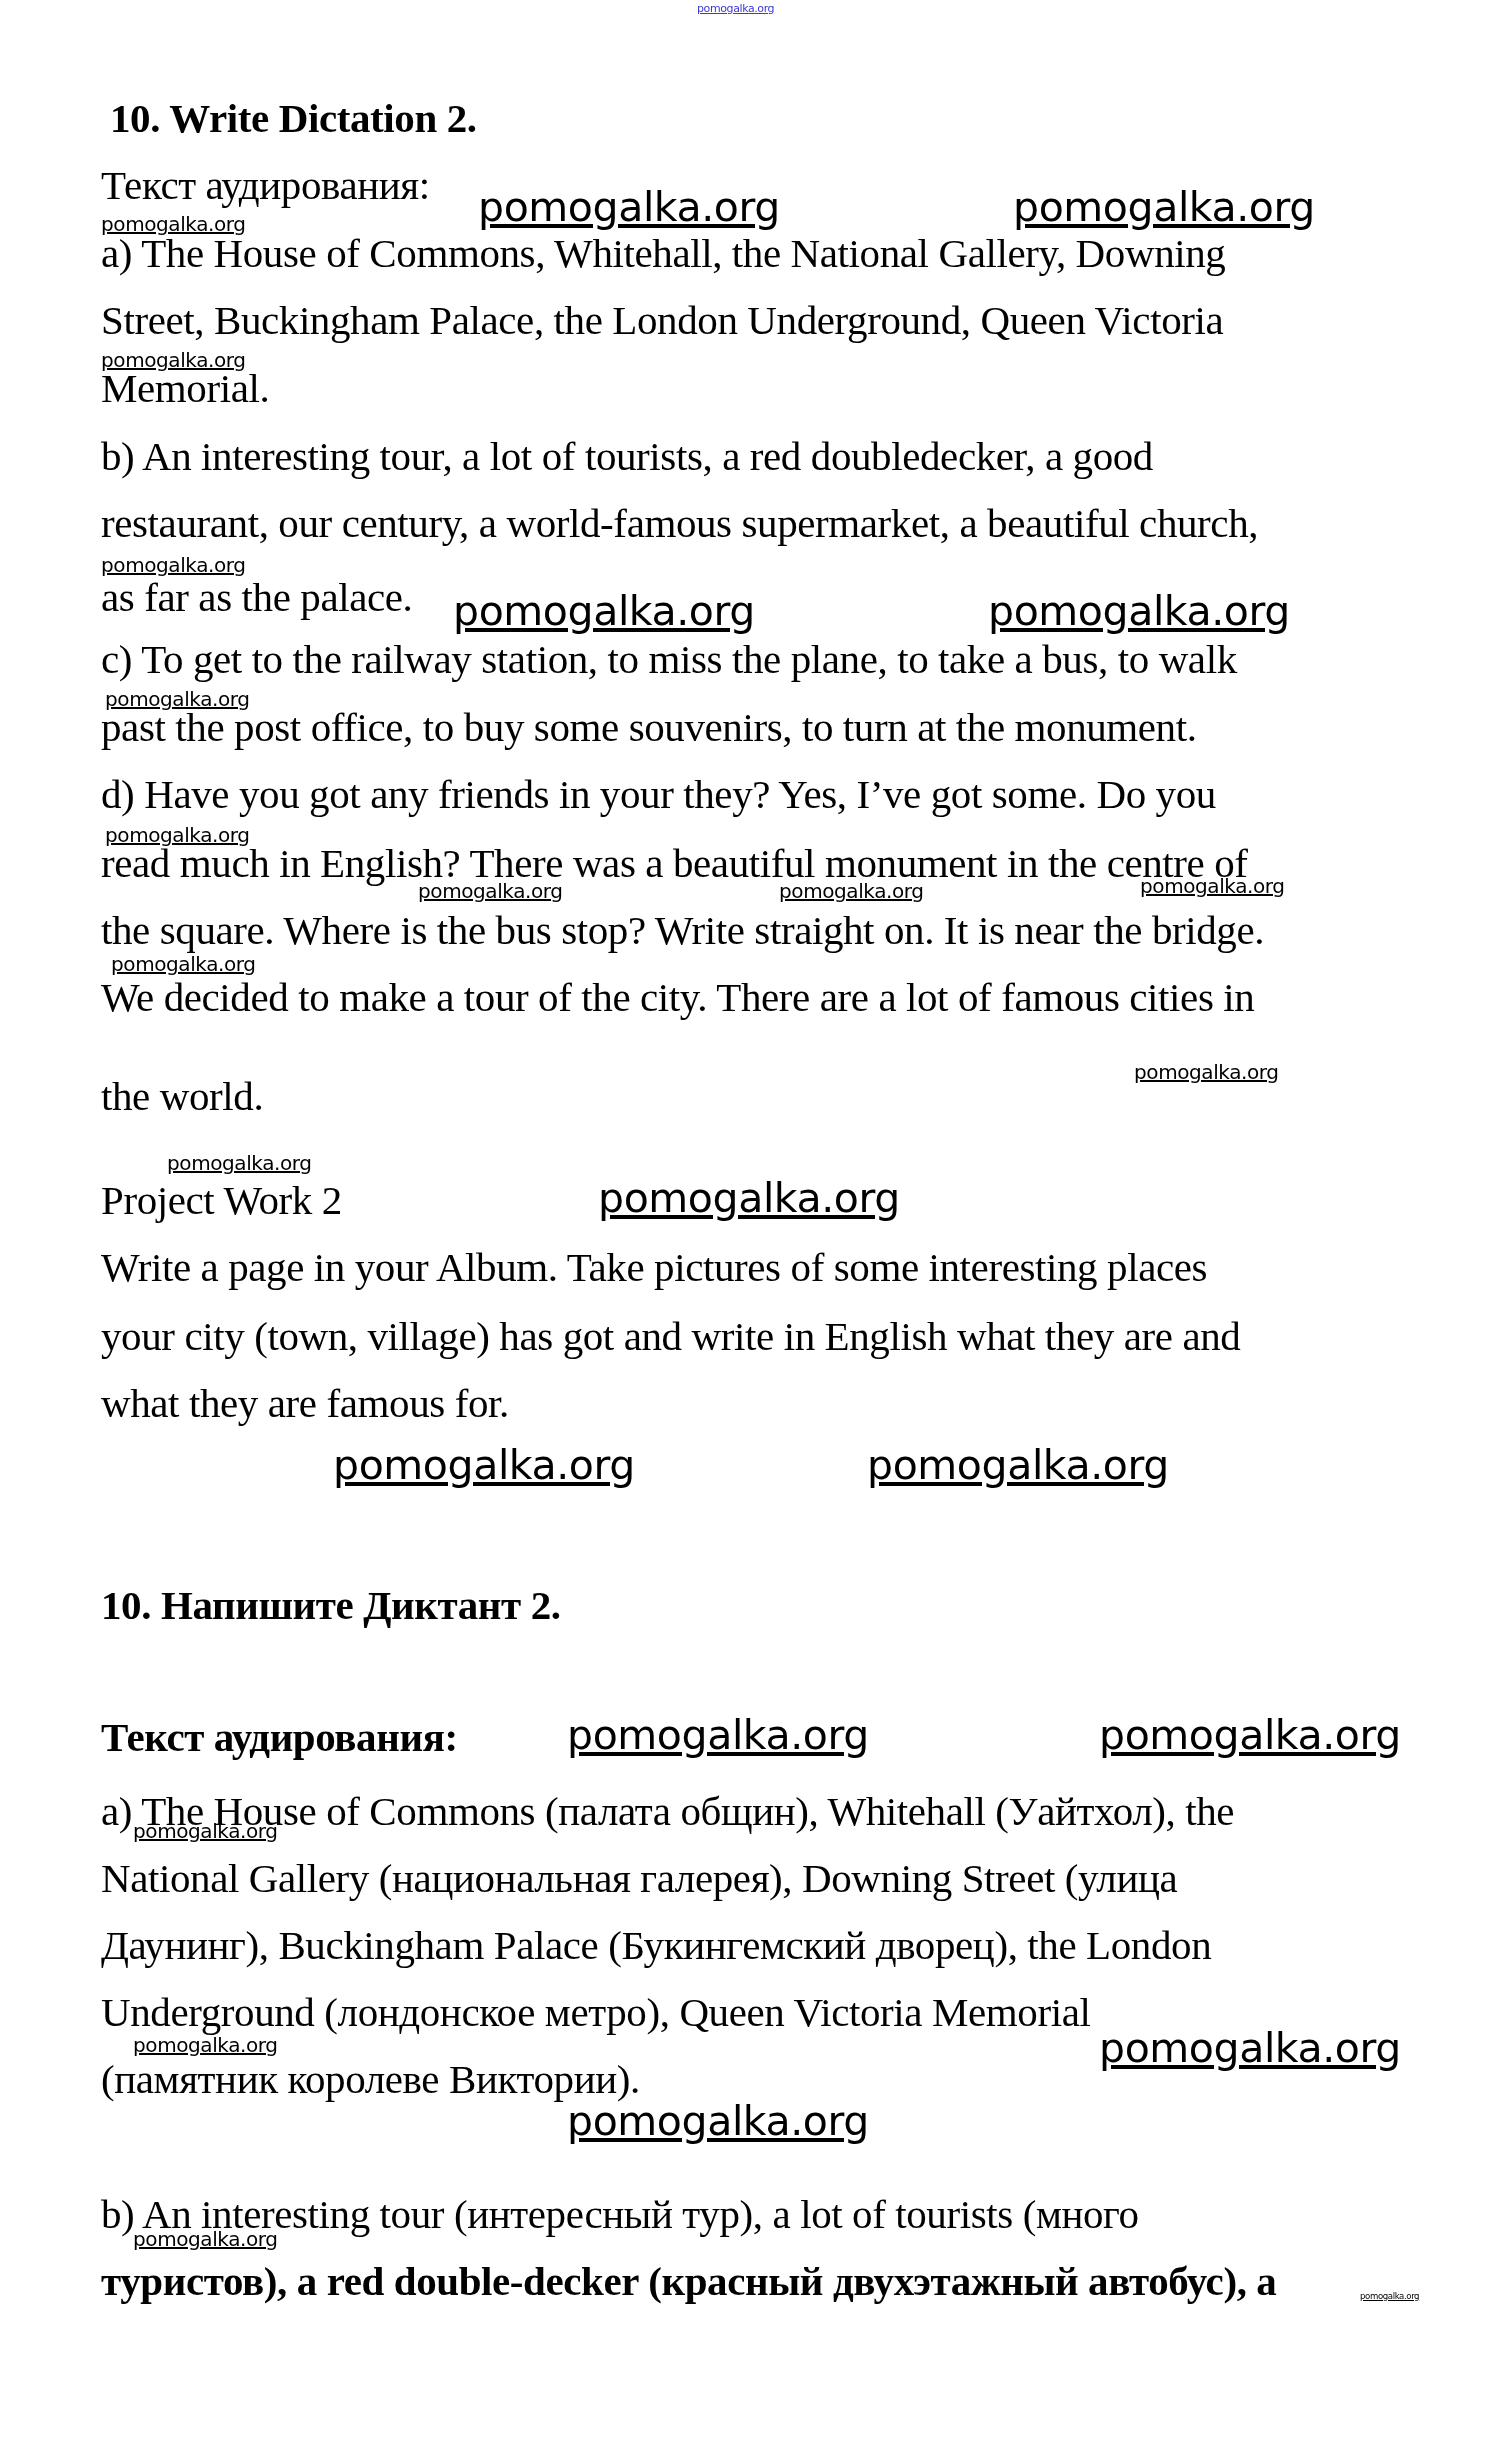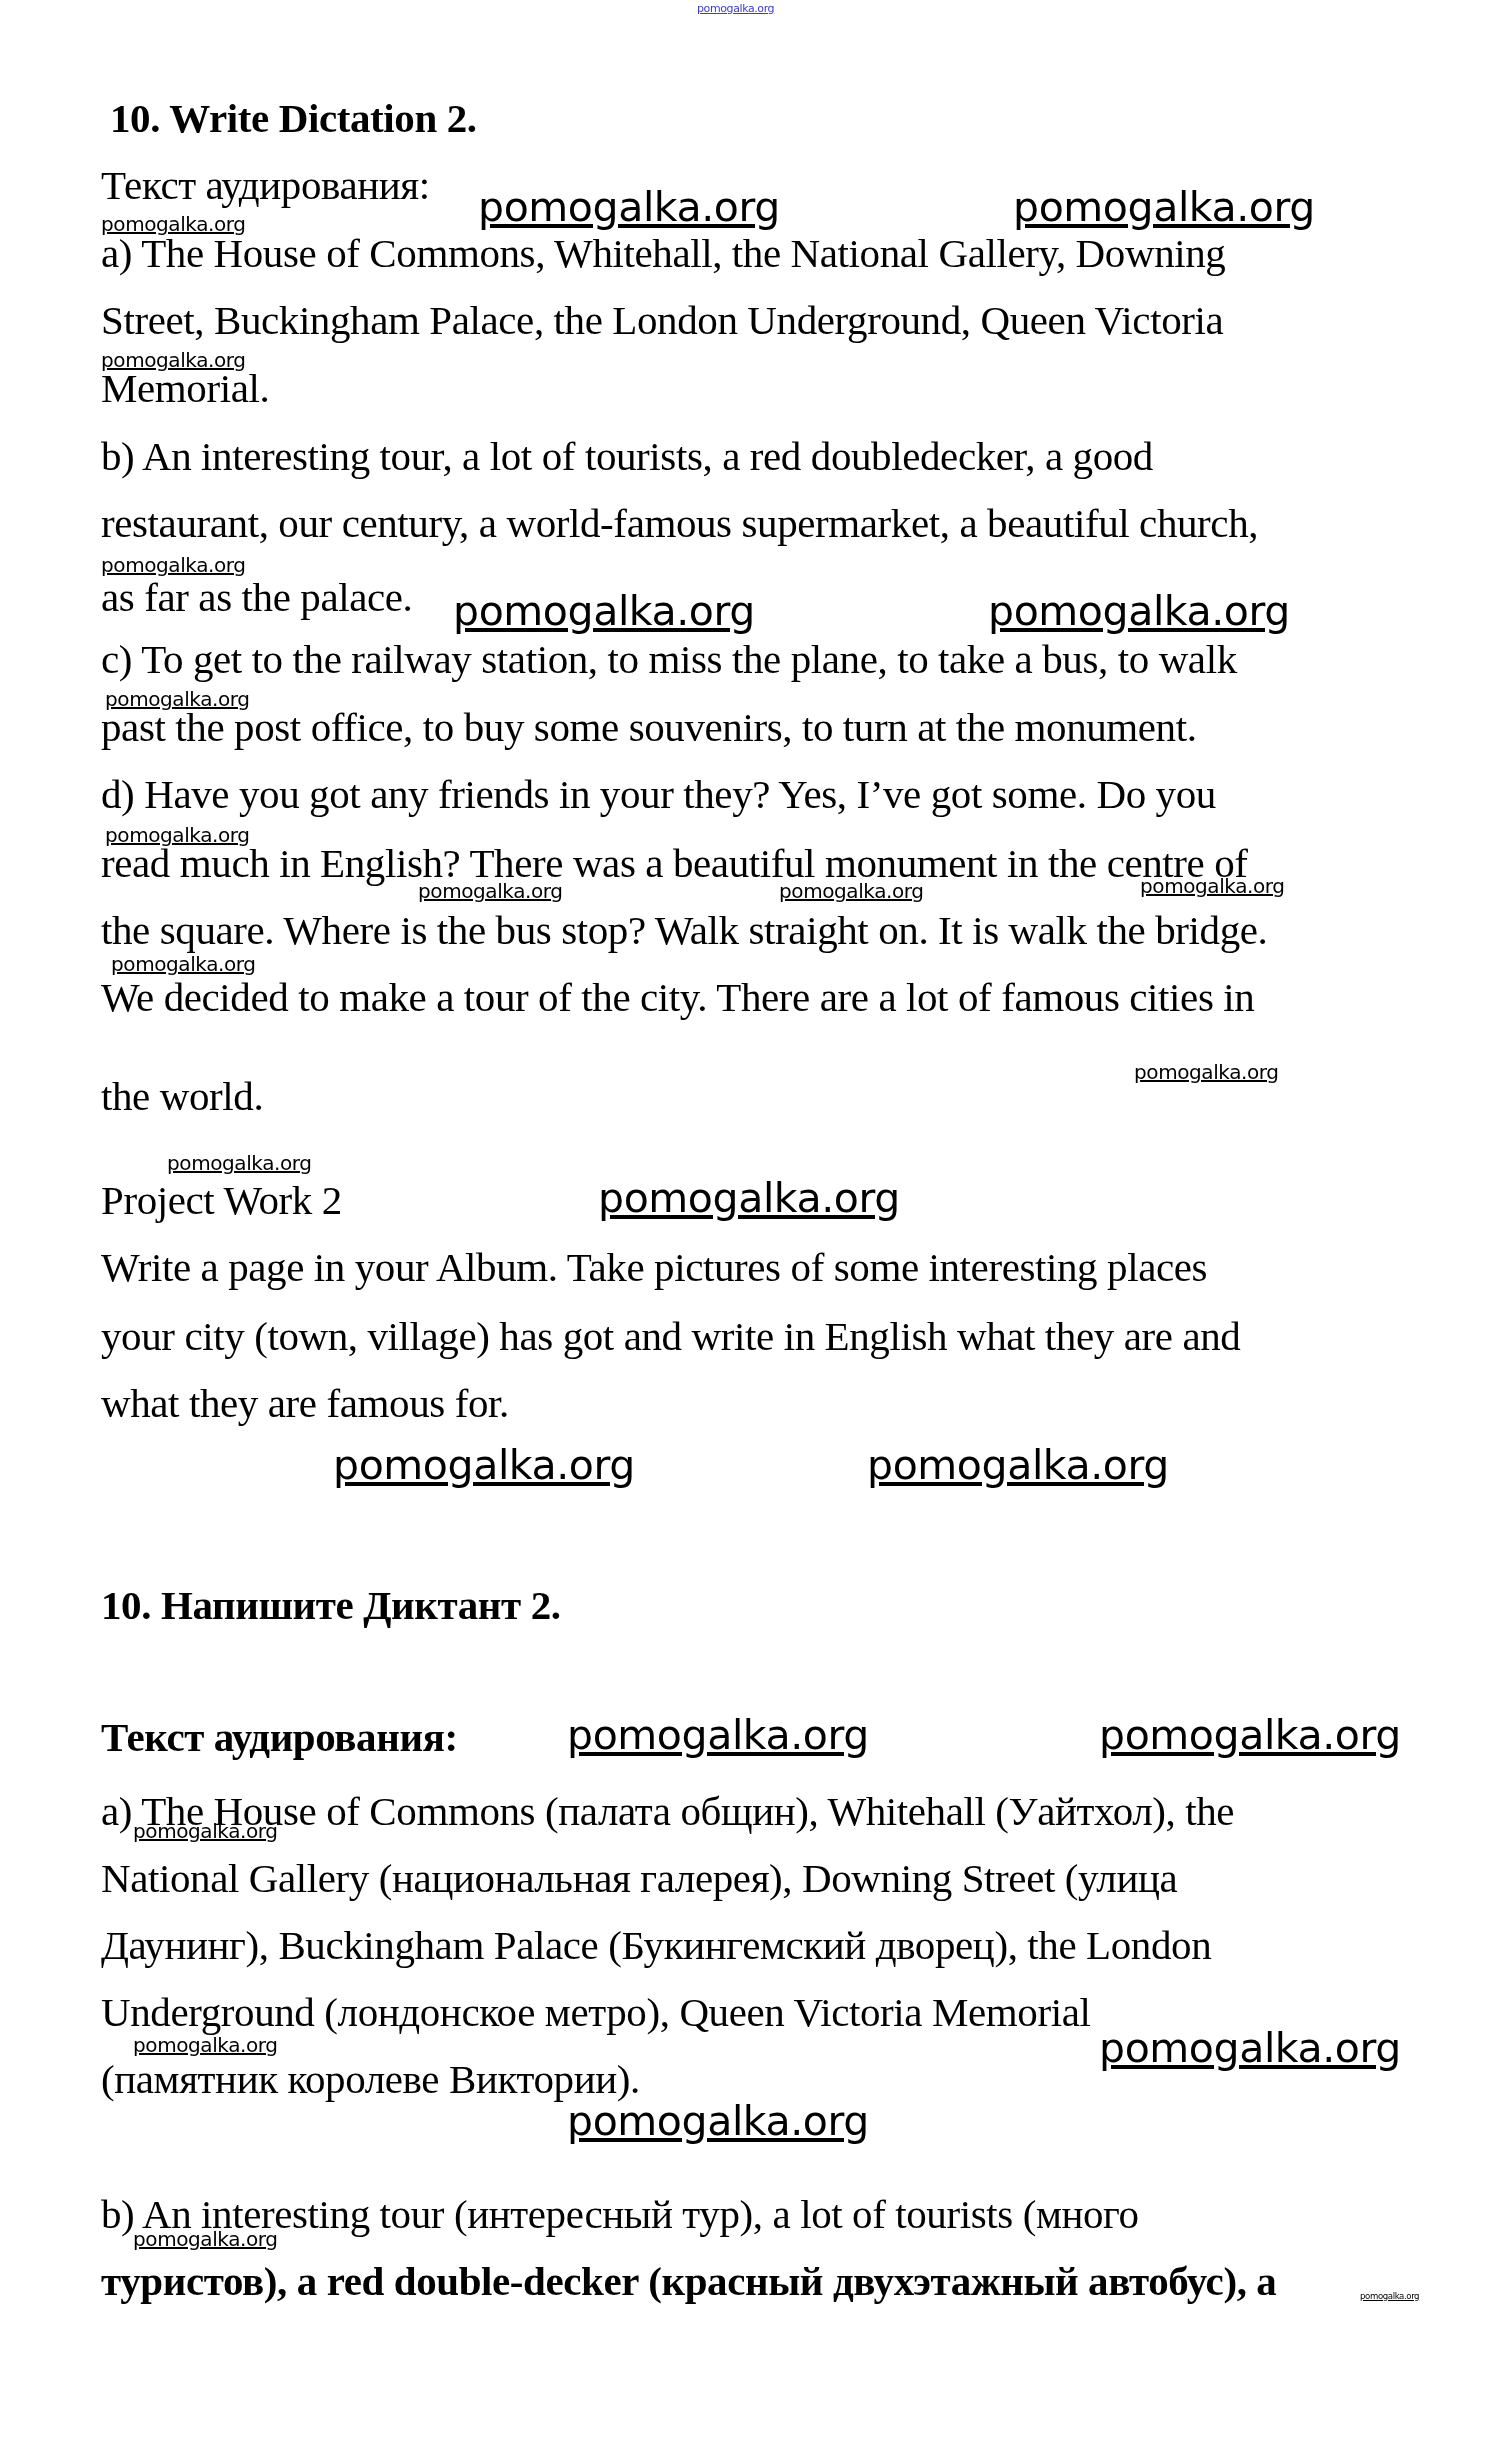--- a/index.html
+++ b/index.html
@@ -42,21 +42,21 @@
   <div class="line serif" style="top:636px;">c) To get to the railway station, to miss the plane, to take a bus, to walk</div>
   <div class="wm wm-small" style="left:105px; top:687px;">pomogalka.org</div>
   <div class="line serif" style="top:704px;">past the post office, to buy some souvenirs, to turn at the monument.</div>
 
   <div class="line serif" style="top:771px;">d) Have you got any friends in your they? Yes, I’ve got some. Do you</div>
   <div class="wm wm-small" style="left:105px; top:823px;">pomogalka.org</div>
   <div class="line serif" style="top:840px;">read much in English? There was a beautiful monument in the centre of</div>
   <div class="wm wm-small" style="left:418px; top:879px;">pomogalka.org</div>
   <div class="wm wm-small" style="left:779px; top:879px;">pomogalka.org</div>
   <div class="wm wm-small" style="left:1140px; top:874px;">pomogalka.org</div>
-  <div class="line serif" style="top:907px;">the square. Where is the bus stop? Walk straight on. It is walk the bridge.</div>
+  <div class="line serif" style="top:907px;">the square. Where is the bus stop? Write straight on. It is near the bridge.</div>
   <div class="wm wm-small" style="left:111px; top:952px;">pomogalka.org</div>
   <div class="line serif" style="top:974px;">We decided to make a tour of the city. There are a lot of famous cities in</div>
   <div class="line serif" style="top:1041px;margin-top:32px;">the world.</div>
   <div class="wm wm-small" style="left:1134px; top:1060px;">pomogalka.org</div>
 
   <div class="wm wm-small" style="left:167px; top:1151px;">pomogalka.org</div>
   <div class="line serif" style="top:1177px;">Project Work 2</div>
   <div class="wm wm-big" style="left:598px; top:1174px;">pomogalka.org</div>
   <div class="line serif" style="top:1244px;">Write a page in your Album. Take pictures of some interesting places</div>
   <div class="line serif" style="top:1313px;">your city (town, village) has got and write in English what they are and</div>

